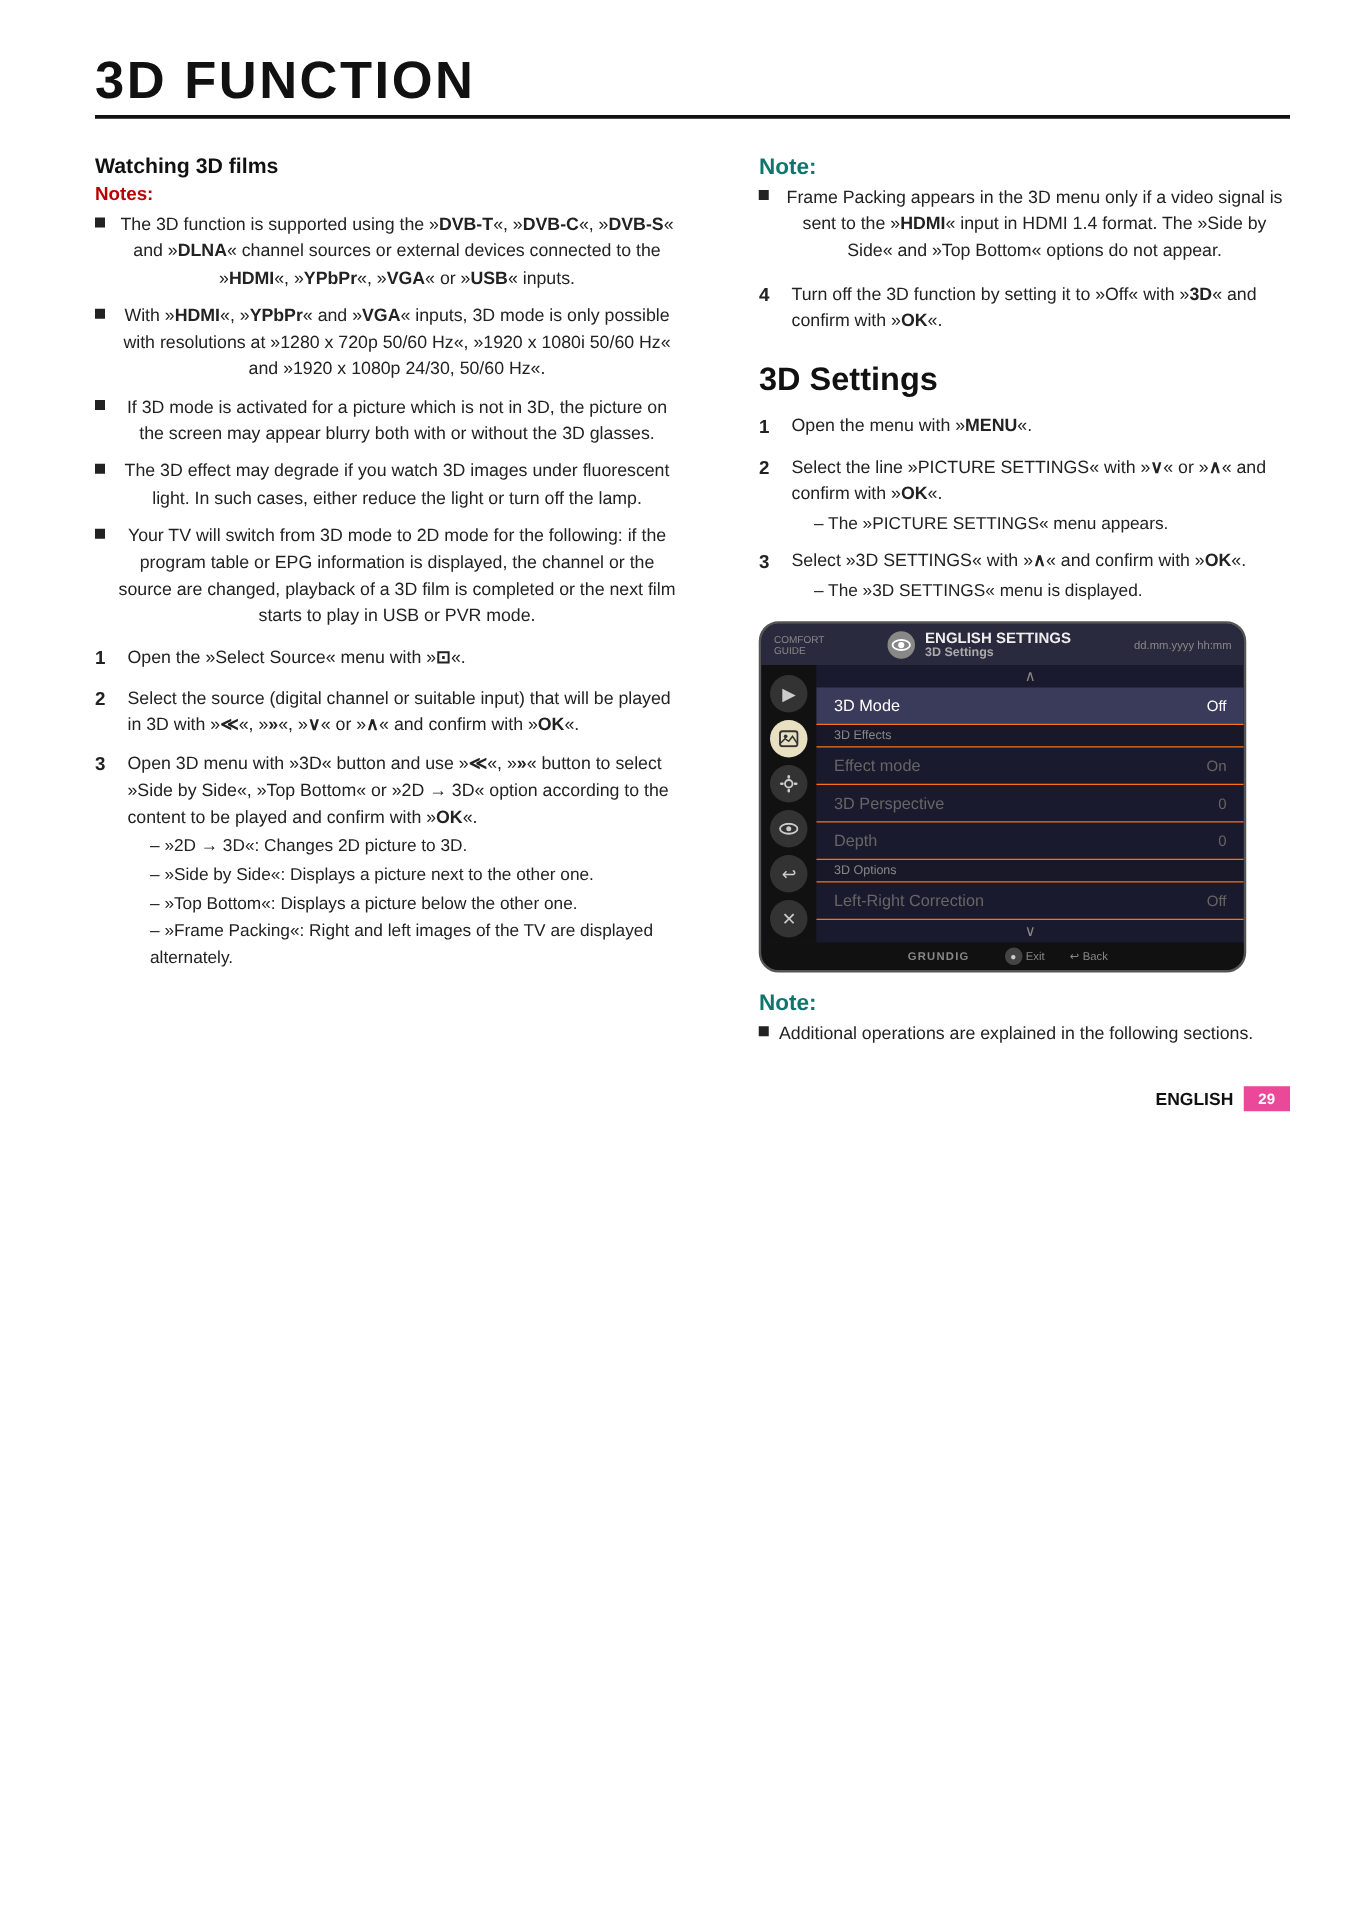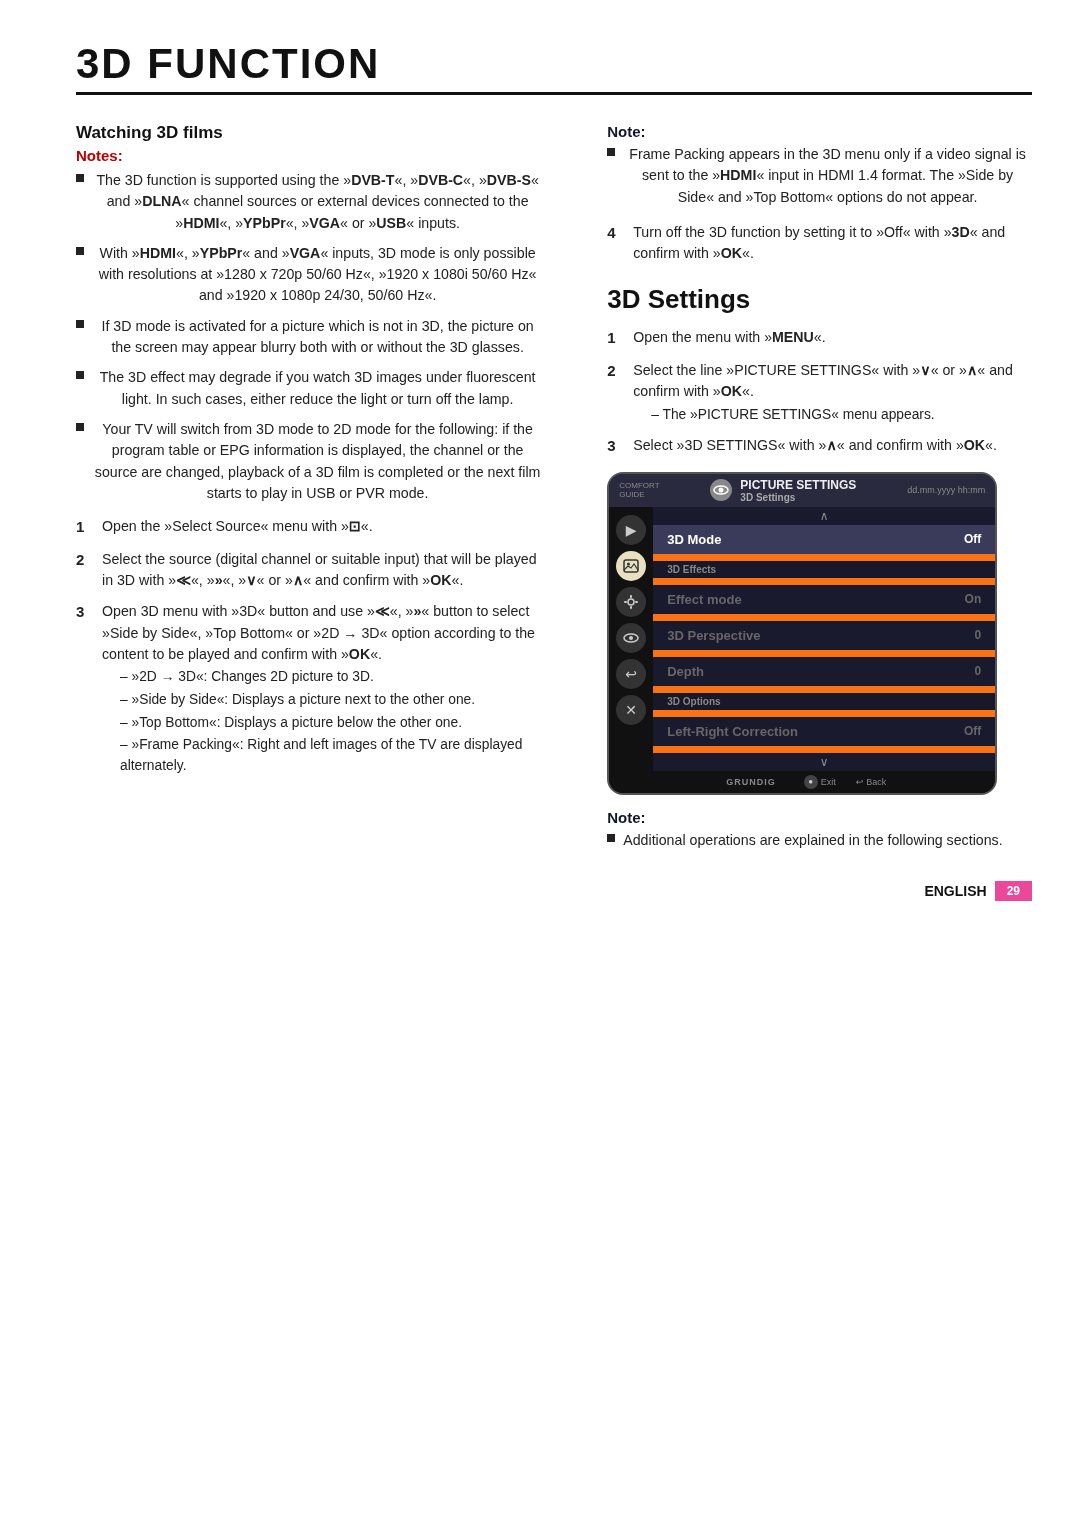--- a/index.html
+++ b/index.html
@@ -115,23 +115,23 @@
       color: #111;
       margin-bottom: 12px;
       margin-top: 20px;
     }
 
     
     .note-block {
       margin-bottom: 14px;
     }
     .note-label {
-      font-size: 15px;
+      font-size: 18px;
       font-weight: 700;
-      color: #0f172a;
+      color: #0f766e;
       margin-bottom: 4px;
     }
 
     
     .tv-screen {
       border: 2px solid #555;
       border-radius: 16px;
       background: #1a1a2e;
       width: 100%;
       max-width: 390px;
@@ -160,25 +160,25 @@
       width: 22px;
       height: 22px;
       background: #888;
       border-radius: 50%;
       display: inline-flex;
       align-items: center;
       justify-content: center;
     }
     .tv-menu-item {
       display: flex;
+      align-items: center;
       justify-content: space-between;
       padding: 7px 14px;
       font-size: 13px;
-      border-bottom: 7px solid #f97316;
-      font-weight: bold;
+      border-bottom: 1px solid #f97316;
     }
     .tv-menu-item.active {
       background: #3a3a5a;
       color: #fff;
     }
     .tv-menu-item.section-label {
       font-size: 10px;
       color: #888;
       padding: 3px 14px;
       background: #181828;
@@ -381,39 +381,40 @@
           <span class="num">2</span>
           <span>
             Select the line »PICTURE SETTINGS« with »<strong>∨</strong>« or »<strong>∧</strong>« and confirm with »<strong>OK</strong>«.
             <span class="sub-item">– The »PICTURE SETTINGS« menu appears.</span>
           </span>
         </li>
         <li>
           <span class="num">3</span>
           <span>
             Select »3D SETTINGS« with »<strong>∧</strong>« and confirm with »<strong>OK</strong>«.
+            <span class="sub-item">– The »3D SETTINGS« menu is displayed.</span>
           </span>
         </li>
       </ol>
 
       <div class="tv-screen">
 
         <div class="tv-top-bar">
           <div style="display:flex;flex-direction:column;gap:1px;">
             <span style="font-size:8px;color:#888;">COMFORT<br>GUIDE</span>
           </div>
           <div class="tv-title">
             <div class="tv-eye-icon">
               <svg width="16" height="10" viewBox="0 0 16 10">
                   <ellipse cx="8" cy="5" rx="7" ry="4" fill="none" stroke="#fff" stroke-width="1.5"></ellipse>
                   <circle cx="8" cy="5" r="2.5" fill="#fff"></circle>
                 </svg>
             </div>
             <div>
-              <div style="font-size:12px;font-weight:700;color:#eee;">PICTURE SETTINGS</div>
+              <div style="font-size:12px;font-weight:700;color:#eee;">ENGLISH SETTINGS</div>
               <div style="font-size:10px;color:#aaa;">3D Settings</div>
             </div>
           </div>
           <div style="font-size:9px;color:#888;text-align:right;">dd.mm.yyyy hh:mm</div>
         </div>
 
         <div style="display:flex;position:relative;">
 
           <div class="tv-sidebar">
             <div class="tv-sidebar-icon">▶</div>

